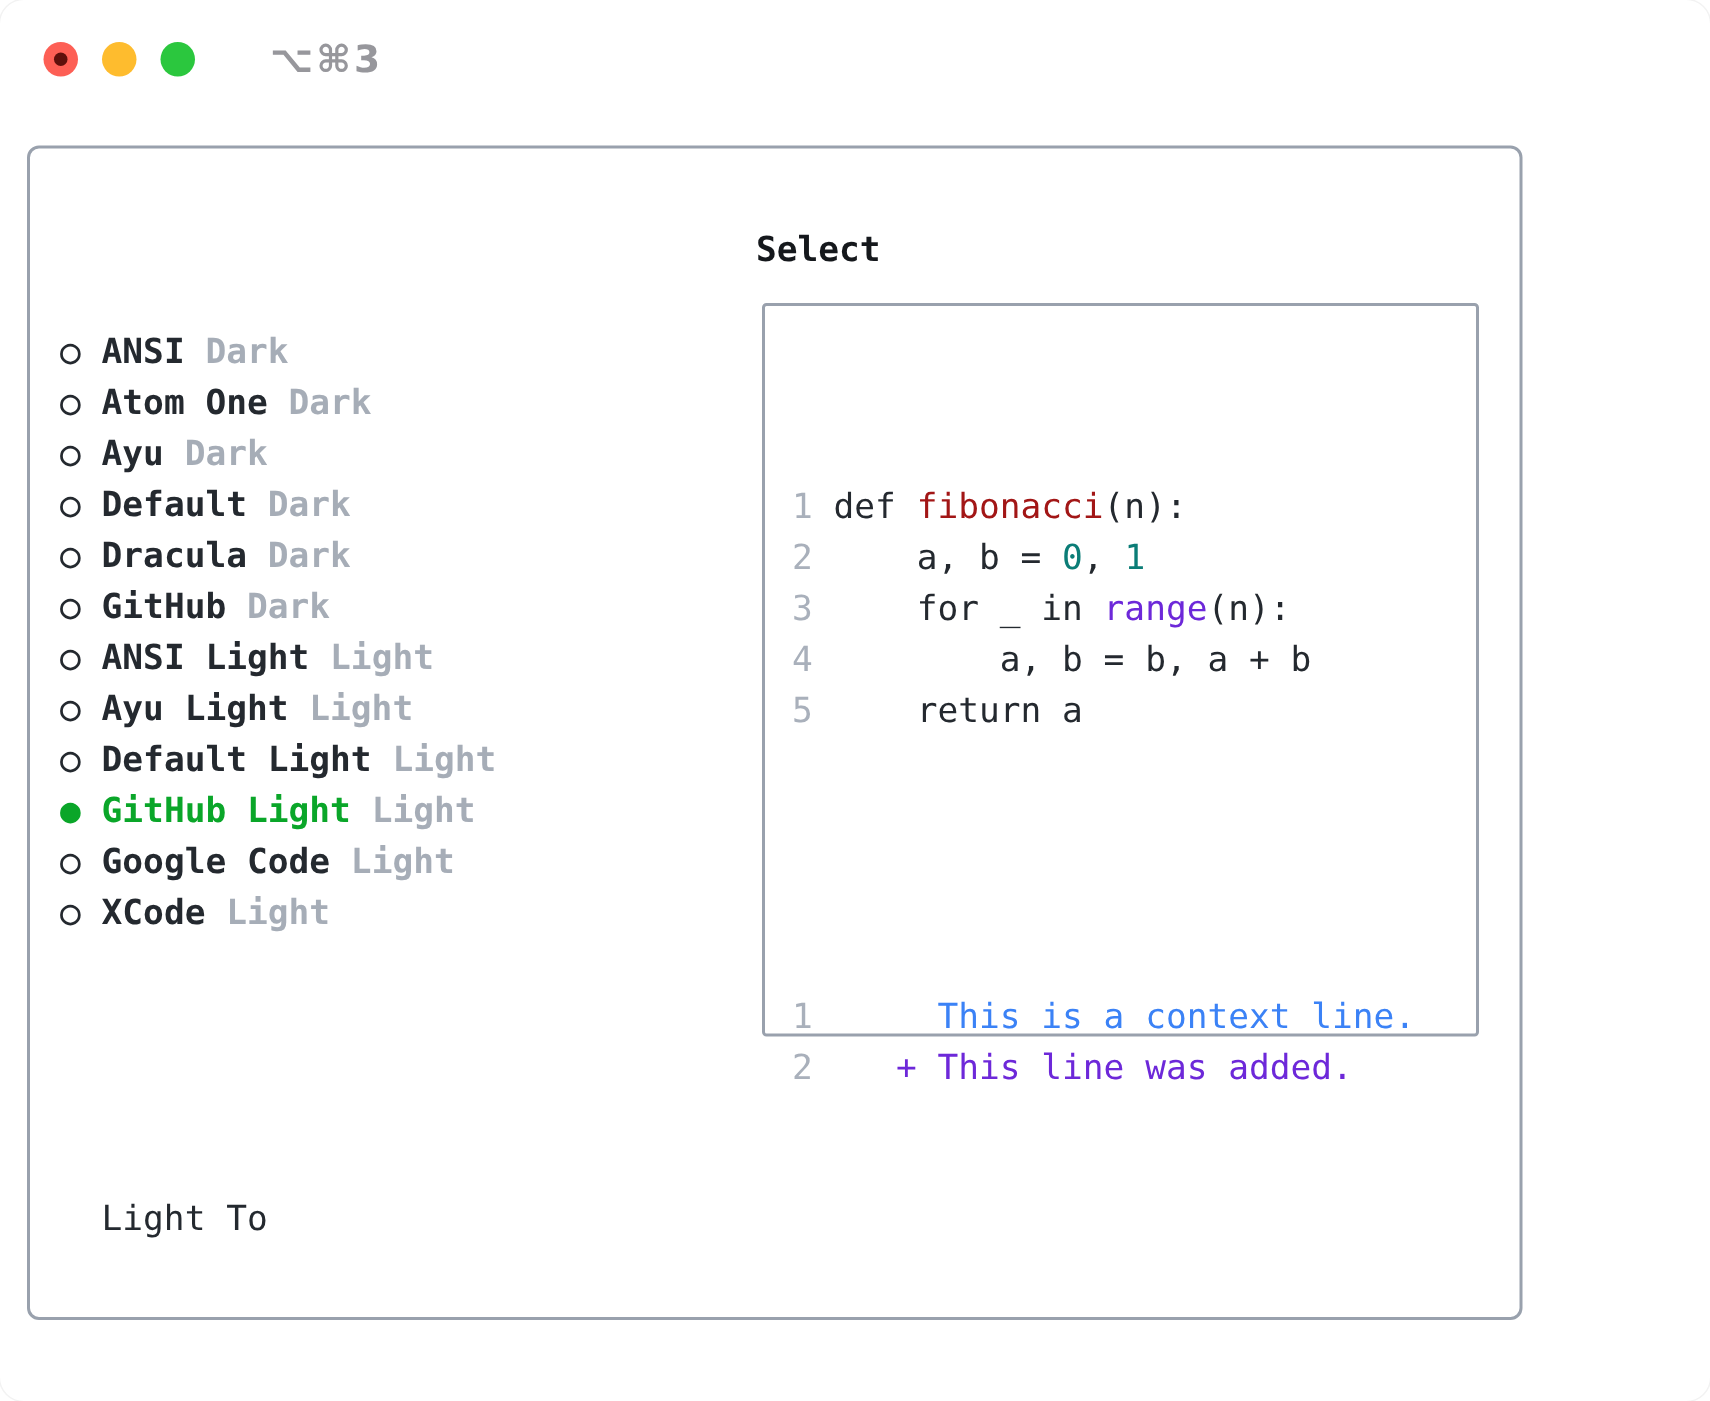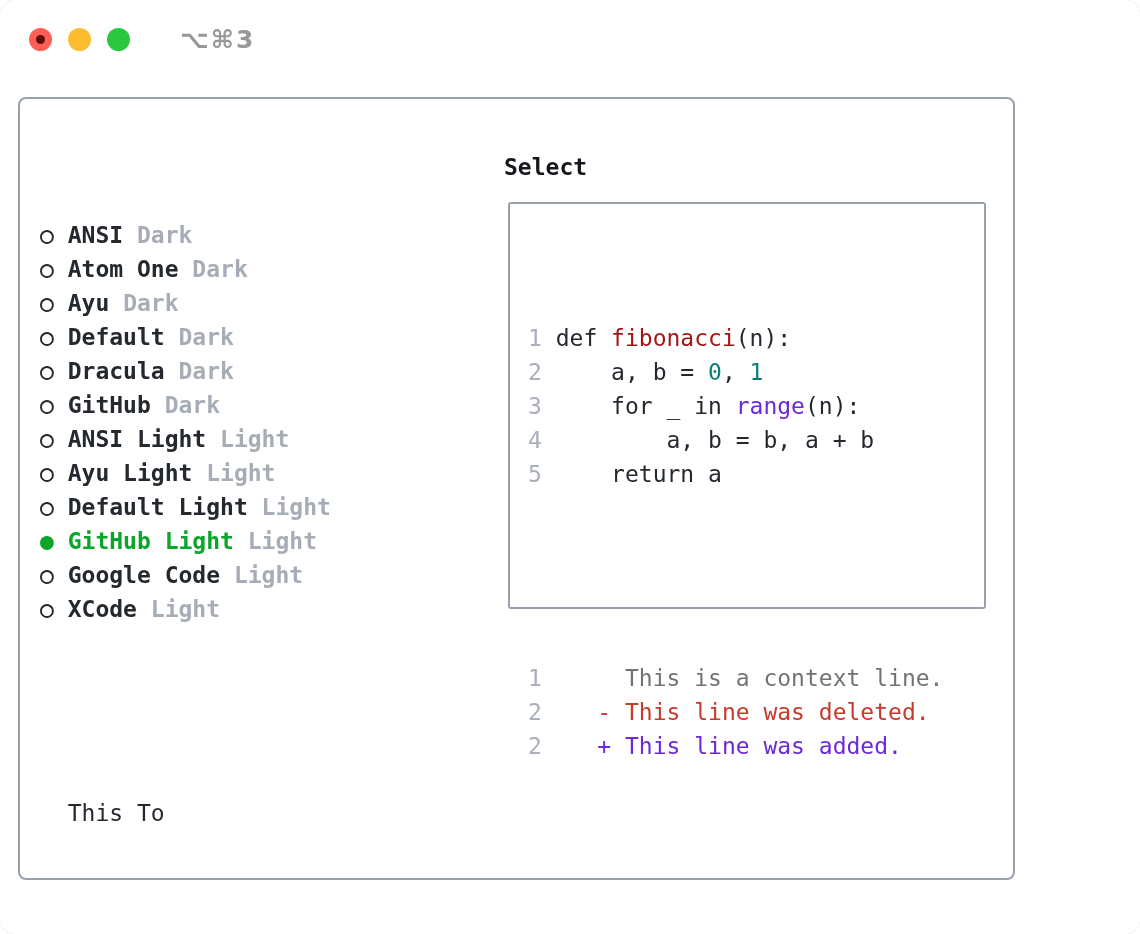--- a/index.html
+++ b/index.html
@@ -22,29 +22,29 @@
     border:2px solid #99a1ad;border-radius:8px;background:#fff;}
   .mono{font-size:23px;line-height:34px;white-space:pre;color:#24292f;}
   .left-col{position:absolute;left:20px;top:51px;}
   .row{height:34px;}
   .hdr{font-weight:700;color:#15181c;}
   .tag{color:#a6adb7;}
   .item{cursor:default;font-weight:bold;}
   .item.selected .marker,.item.selected .name{color:#0aa629;}
   
   .preview-label{position:absolute;left:484px;top:51px;height:34px;}
-  .preview-box{position:absolute;left:488px;top:103px;width:478px;height:407px;box-sizing:border-box;
+  .preview-box{position:absolute;left:488px;top:103px;width:478px;height:489px;box-sizing:border-box;
     border:2px solid #99a1ad;border-radius:3px;background:#fff;}
   .code{position:absolute;left:18px;top:49px;}
   .lnum{color:#a9b0bb;}
   .c-code{color:#24292f;}
   .c-func{color:#a21616;}
   .c-num{color:#0b7d77;}
   .c-builtin{color:#6d28d9;}
-  .c-context{color:#737373;}
+  .c-context{color:#3b82f6;}
   .c-deleted{color:#c53a2c;}
   .c-added{color:#6d28d9;}
 </style>
 </head>
 <body>
 
 <div class="window">
 
   <div class="titlebar">
     <span class="dot dot-red">
@@ -53,30 +53,30 @@
     <span class="dot dot-yellow"></span>
     <span class="dot dot-green"></span>
     <span class="win-title">⌥⌘3</span>
   </div>
 
   <div class="panel">
 
     <div class="left-col mono">
       <div id="theme-list"><div class="row item"><span class="marker">○</span><span> </span><span class="name">ANSI</span><span> </span><span class="tag">Dark</span></div><div class="row item"><span class="marker">○</span><span> </span><span class="name">Atom One</span><span> </span><span class="tag">Dark</span></div><div class="row item"><span class="marker">○</span><span> </span><span class="name">Ayu</span><span> </span><span class="tag">Dark</span></div><div class="row item"><span class="marker">○</span><span> </span><span class="name">Default</span><span> </span><span class="tag">Dark</span></div><div class="row item"><span class="marker">○</span><span> </span><span class="name">Dracula</span><span> </span><span class="tag">Dark</span></div><div class="row item"><span class="marker">○</span><span> </span><span class="name">GitHub</span><span> </span><span class="tag">Dark</span></div><div class="row item"><span class="marker">○</span><span> </span><span class="name">ANSI Light</span><span> </span><span class="tag">Light</span></div><div class="row item"><span class="marker">○</span><span> </span><span class="name">Ayu Light</span><span> </span><span class="tag">Light</span></div><div class="row item"><span class="marker">○</span><span> </span><span class="name">Default Light</span><span> </span><span class="tag">Light</span></div><div class="row item selected"><span class="marker">●</span><span> </span><span class="name">GitHub Light</span><span> </span><span class="tag">Light</span></div><div class="row item"><span class="marker">○</span><span> </span><span class="name">Google Code</span><span> </span><span class="tag">Light</span></div><div class="row item"><span class="marker">○</span><span> </span><span class="name">XCode</span><span> </span><span class="tag">Light</span></div></div>
       <div class="row"> </div>
-      <div class="row">  <span>This To</span></div>
+      <div class="row">  <span>Light To</span></div>
       
       
       
     </div>
 
     <div class="preview-label mono hdr">Select</div>
 
     <div class="preview-box">
       <div class="code mono">
         <div id="code-lines"><div class="row"><span class="lnum">1</span><span> </span><span class="c-code">def </span><span class="c-func">fibonacci</span><span class="c-code">(n):</span></div><div class="row"><span class="lnum">2</span><span> </span><span class="c-code">    a, b = </span><span class="c-num">0</span><span class="c-code">, </span><span class="c-num">1</span></div><div class="row"><span class="lnum">3</span><span> </span><span class="c-code">    for _ in </span><span class="c-builtin">range</span><span class="c-code">(n):</span></div><div class="row"><span class="lnum">4</span><span> </span><span class="c-code">        a, b = b, a + b</span></div><div class="row"><span class="lnum">5</span><span> </span><span class="c-code">    return a</span></div></div>
         <div class="row"> </div>
-        <div id="diff-lines"><div class="row"><span class="lnum">1</span><span> </span><span class="c-context">     This is a context line.</span></div><div class="row"><span class="lnum">2</span><span> </span><span class="c-deleted">   - This line was deleted.</span></div><div class="row"><span class="lnum">2</span><span> </span><span class="c-added">   + This line was added.</span></div></div>
+        <div id="diff-lines"><div class="row"><span class="lnum">1</span><span> </span><span class="c-context">     This is a context line.</span></div><div class="row"><span class="lnum">2</span><span> </span><span class="c-added">   + This line was added.</span></div></div>
       </div>
     </div>
 
   </div>
 </div>
 
 </body></html>

